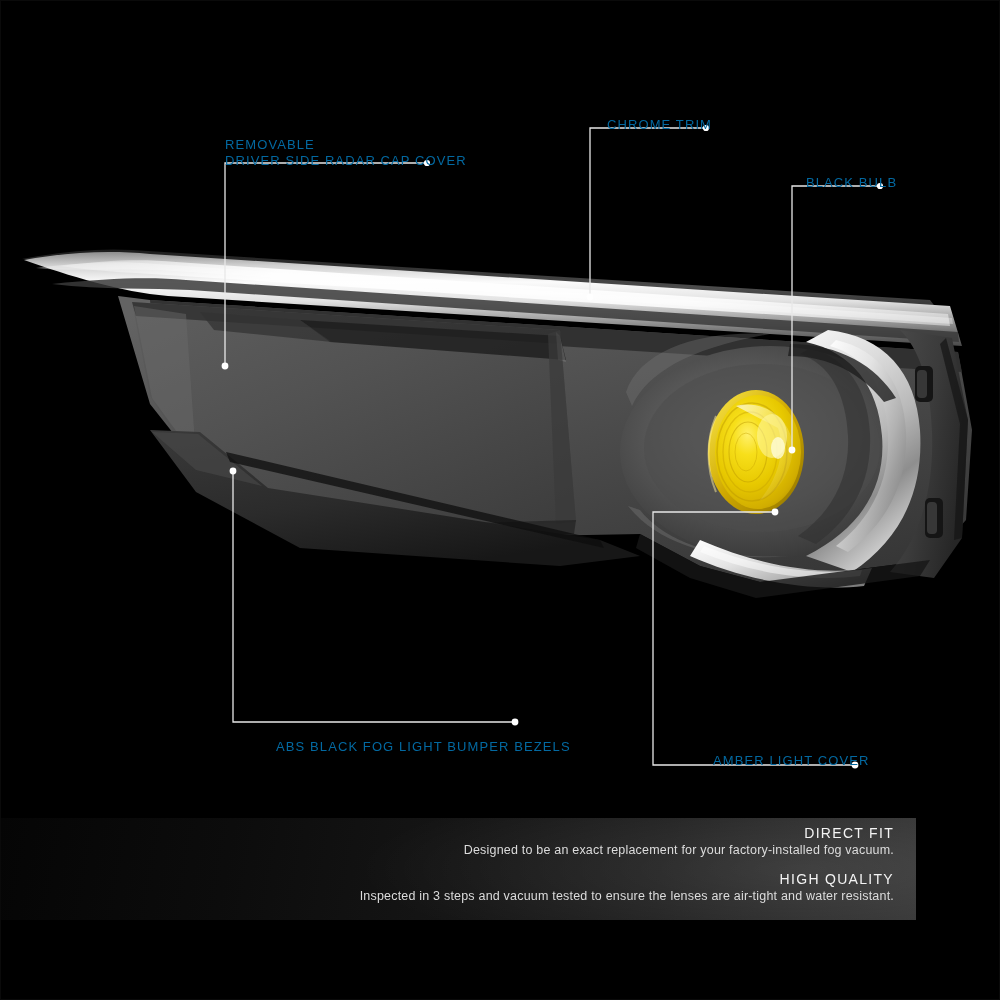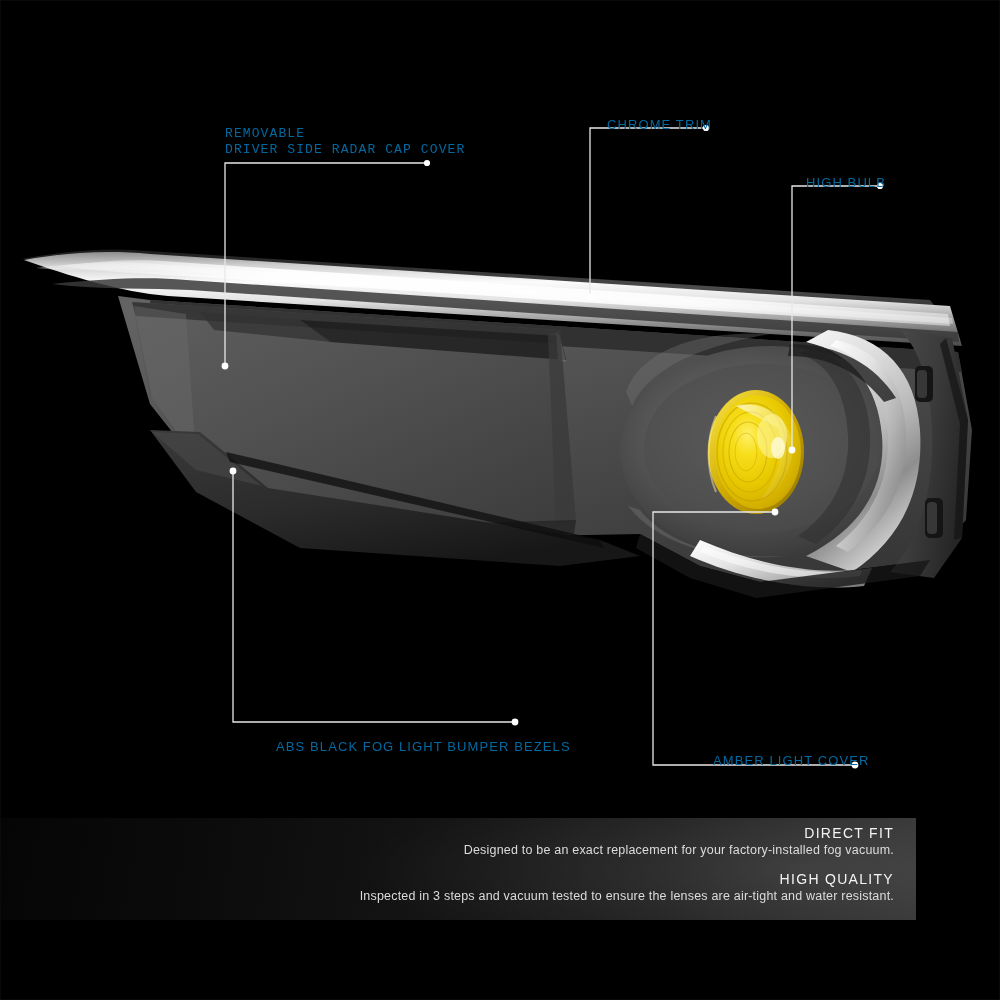--- a/index.html
+++ b/index.html
@@ -217,31 +217,31 @@
       <circle cx="590" cy="297" r="3.4"></circle>
       <circle cx="880" cy="186" r="3.1"></circle>
       <circle cx="792" cy="450" r="3.4"></circle>
       <circle cx="233" cy="471" r="3.4"></circle>
       <circle cx="515" cy="722" r="3.4"></circle>
       <circle cx="775" cy="512" r="3.4"></circle>
       <circle cx="855" cy="765" r="3.4"></circle>
     </g>
   </svg>
 
-  <div class="callout lines" style="left:225px;top:126px;font-family:Liberation Mono, monospace;">
+  <div class="callout lines" style="left:225px;top:137px;">
     <div>REMOVABLE</div>
     <div>DRIVER SIDE RADAR CAP COVER</div>
   </div>
 
   <div class="callout" style="left:607px;top:117px;">
     <div>CHROME TRIM</div>
   </div>
 
   <div class="callout" style="left:806px;top:175px;">
-    <div>HIGH BULB</div>
+    <div>BLACK BULB</div>
   </div>
 
   <div class="callout" style="left:276px;top:710px;margin-top:29px;">
     <div>ABS BLACK FOG LIGHT BUMPER BEZELS</div>
   </div>
 
   <div class="callout" style="left:713px;top:753px;text-align:center;">
     <div>AMBER LIGHT COVER</div>
   </div>
 

